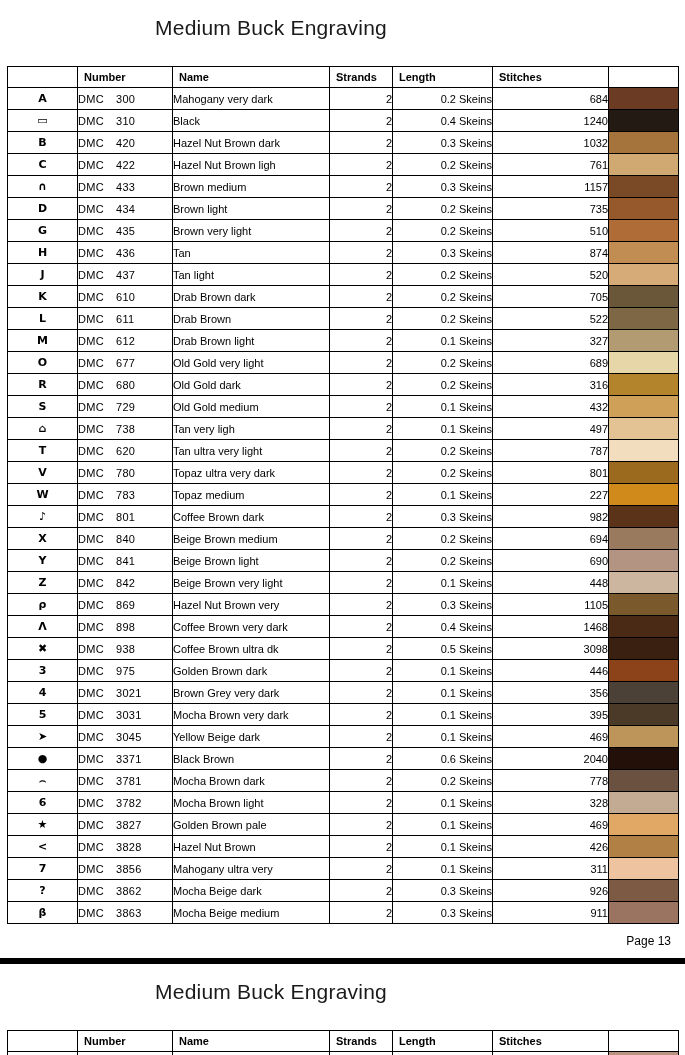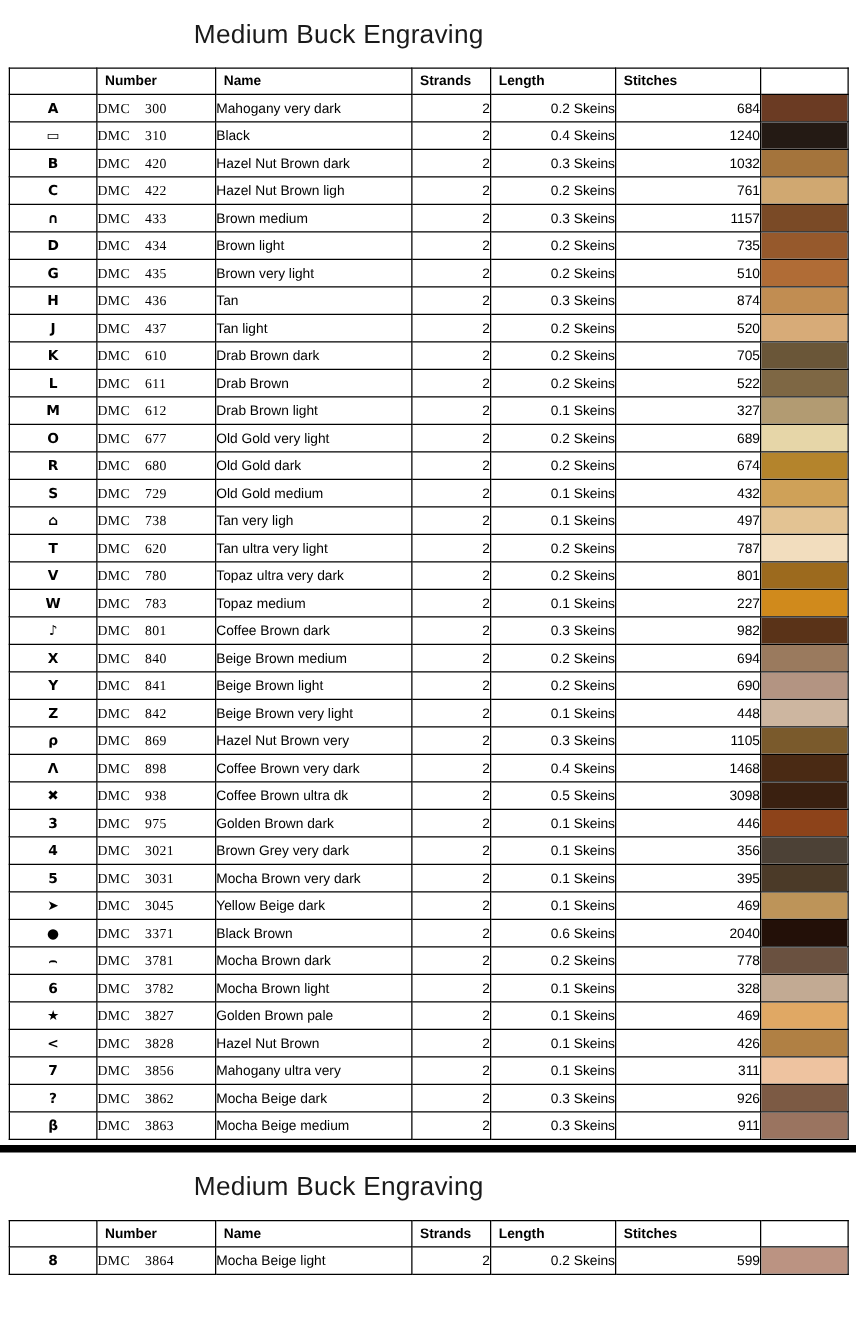--- a/index.html
+++ b/index.html
@@ -25,20 +25,21 @@
     color: #1a1a1a;
     margin: 0;
     padding: 16px 0 14px 0;
     letter-spacing: 0.2px;
   }
   table.floss {
     border-collapse: collapse;
     width: 671px;
     table-layout: fixed;
     font-size: 11px;
+    margin-top: 12px;
   }
   table.floss th, table.floss td {
     border: 1px solid #000000;
     padding: 0;
     height: 21px;
     vertical-align: middle;
     overflow: hidden;
     white-space: nowrap;
   }
   table.floss th {
@@ -58,21 +59,20 @@
 
   td.sym {
     text-align: center;
     font-family: "DejaVu Sans", sans-serif;
     font-size: 11px;
     font-weight: bold;
   }
   td.num {
     padding-left: 8px;
     letter-spacing: 0.3px;
-    font-family: Liberation Serif, serif;
   }
   td.num .dmc { display: inline-block; width: 38px; }
   td.num .code { display: inline-block; }
   td.name {
     padding-left: 6px;
   }
   td.strand {
     text-align: right;
     padding-right: 6px;
   }
@@ -271,21 +271,21 @@
             <td class="swatch">
               <span class="swatch-fill" style="background: rgb(230, 214, 168);"></span>
             </td>
           </tr>
           <tr>
             <td class="sym">R</td>
             <td class="num"><span class="dmc">DMC</span><span class="code">680</span></td>
             <td class="name">Old Gold dark</td>
             <td class="strand">2</td>
             <td class="len">0.2 Skeins</td>
-            <td class="stitch">674</td>
+            <td class="stitch">316</td>
             <td class="swatch">
               <span class="swatch-fill" style="background: rgb(180, 132, 44);"></span>
             </td>
           </tr>
           <tr>
             <td class="sym">S</td>
             <td class="num"><span class="dmc">DMC</span><span class="code">729</span></td>
             <td class="name">Old Gold medium</td>
             <td class="strand">2</td>
             <td class="len">0.1 Skeins</td>
@@ -542,20 +542,21 @@
             <td class="name">Mocha Beige medium</td>
             <td class="strand">2</td>
             <td class="len">0.3 Skeins</td>
             <td class="stitch">911</td>
             <td class="swatch">
               <span class="swatch-fill" style="background: rgb(154, 116, 96);"></span>
             </td>
           </tr>
         </tbody>
       </table>
+      <div class="page-footer">Page 13</div>
     </div>
     <div class="page-break"></div>
     <div class="page">
       <h1 class="page-title">Medium Buck Engraving</h1>
       <table class="floss">
         <colgroup>
           <col class="c-sym">
           <col class="c-num">
           <col class="c-name">
           <col class="c-strand">

